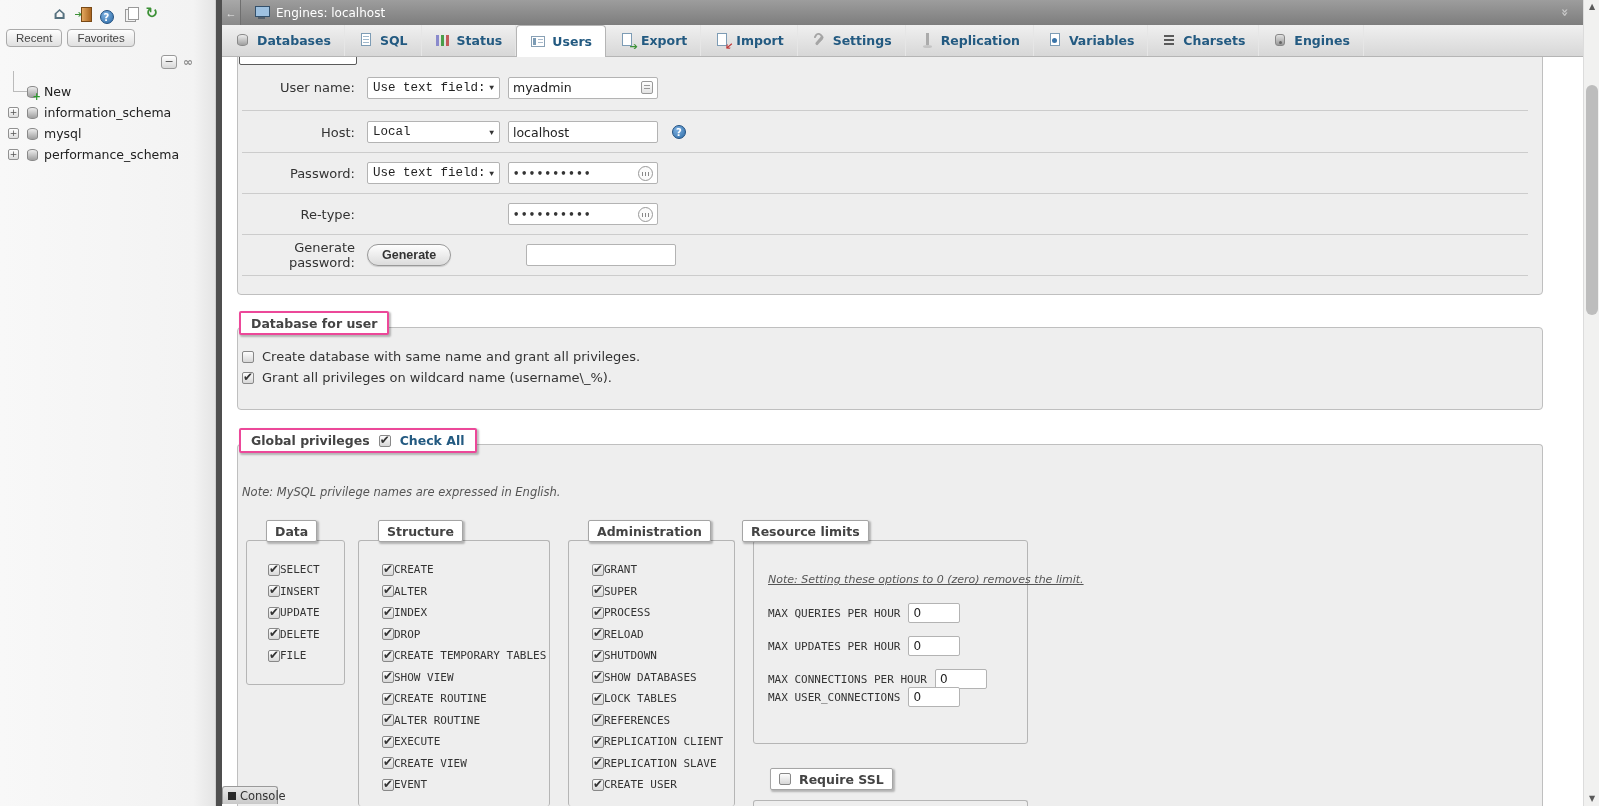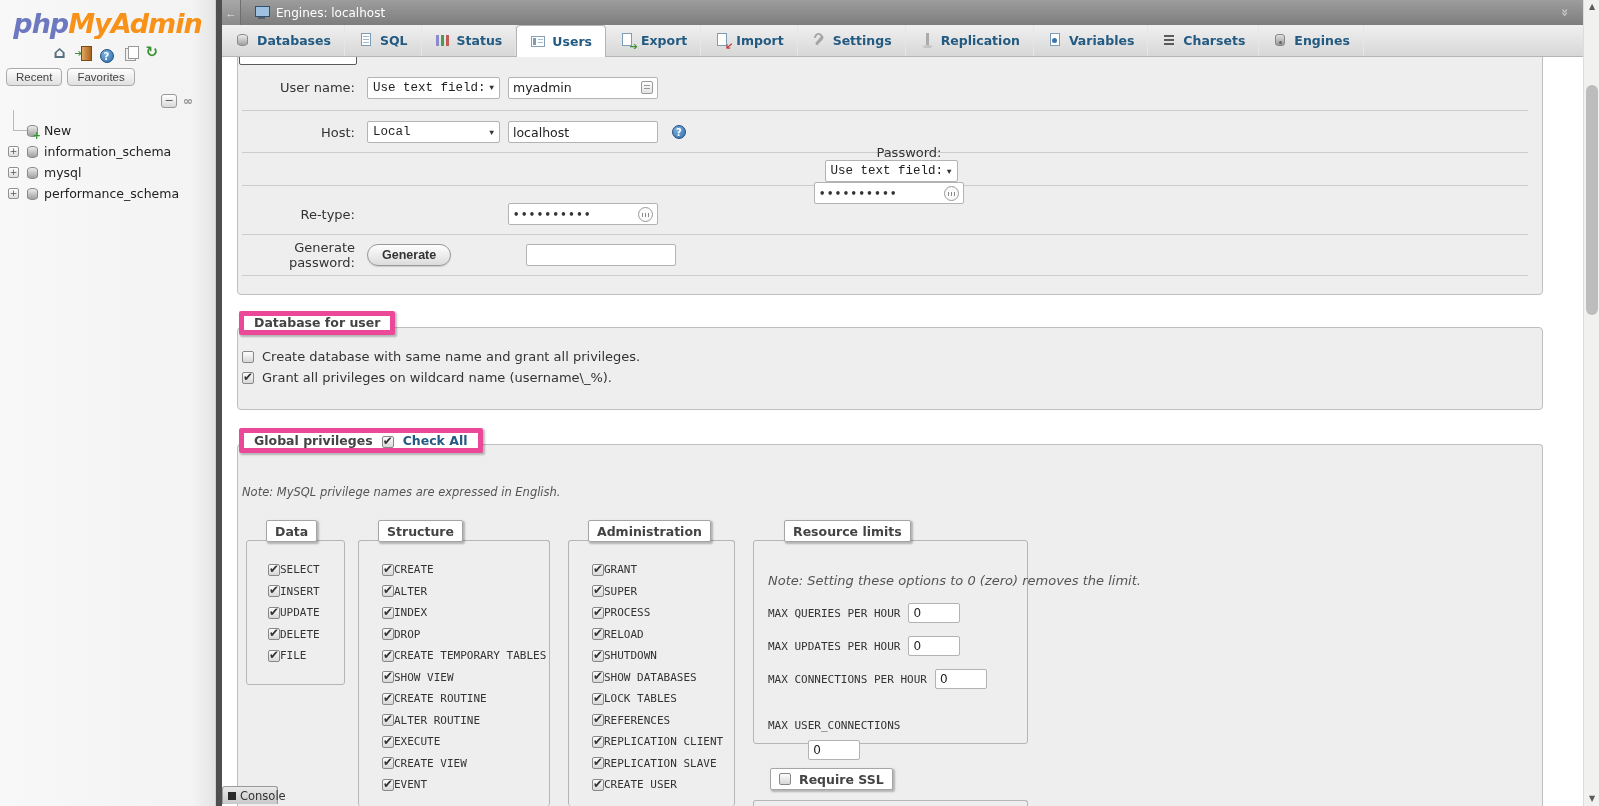--- a/index.html
+++ b/index.html
@@ -83,23 +83,23 @@
   .ic-pole::before { content:""; position:absolute; left:7px; top:0; width:3px; height:12px; background:#ababab; }
   .ic-pole::after { content:""; position:absolute; left:4px; bottom:0; width:9px; height:3px; background:#c4c4c4; border-radius:50%; }
   .ic-dot::after { content:""; position:absolute; left:5px; top:5px; width:5px; height:5px; border-radius:50%; background:#3a74a8; }
   .ic-lines { position:absolute; left:3px; top:2px; width:10px; height:11px; background:repeating-linear-gradient(#5a5a5a 0 2px,transparent 2px 4px); }
   .ic-gear { position:absolute; left:3px; top:1px; width:10px; height:12px; background:linear-gradient(#e0e0e0,#999); border:1px solid #888; border-radius:3px; }
   .ic-gear::after { content:""; position:absolute; left:3px; bottom:1px; width:3px; height:3px; border-radius:50%; background:#666; }
 
   
   .content { position:relative; height:749px; overflow:hidden; background:#fff; }
   .fieldset { position:absolute; background:#eee; border:1px solid #bfbfbf; border-radius:4px; }
-  .legend { position:absolute; background:#fff; border:5px solid #ec4899; border-radius:2px;
+  .legend { position:absolute; background:#fff; border:2px solid #ec4899; border-radius:2px;
     box-shadow:1.5px 1.5px 2px rgba(0,0,0,.25); font-weight:bold; font-size:12.5px; color:#444;
-    display:flex; align-items:flex-end; padding:0 10px; z-index:2; }
+    display:flex; align-items:center; padding:0 10px; z-index:2; }
 
   .fs-login { left:15px; top:-12px; width:1306px; height:250px; }
   .legend-sliver { position:absolute; left:17px; top:-8px; width:118px; height:16px; background:#fff;
     border:1px solid #5a5a5a; border-radius:2px; z-index:2; }
   .form-row { position:absolute; left:20px; width:1286px; height:41px; display:flex; align-items:center; border-bottom:1px solid #ccc; }
   .form-row .flabel { width:113px; text-align:right; font-size:13px; color:#333; flex:none; }
   .fselect { margin-left:12px; width:133px; height:22px; background:#fff; border:1px solid #b3b3b3; border-radius:2px;
     display:flex; align-items:center; justify-content:space-between; padding:0 5px; font-size:12.5px; color:#222; cursor:pointer; flex:none;font-family:Liberation Mono, monospace; }
   .fselect .caret { font-size:8px; color:#333; }
   .tbox { width:150px; height:22px; background:#fff; border:1px solid #b3b3b3; border-radius:2px;
@@ -143,23 +143,20 @@
     background:linear-gradient(#e9e9e9,#c9c9c9); border:1px solid #9a9a9a; border-bottom:none; border-radius:3px 3px 0 0;
     display:flex; align-items:center; gap:4px; padding:0 5px; font-size:11.5px; color:#333; cursor:pointer; z-index:5; }
   .console-sq { width:8px; height:8px; background:#2a2a2a; flex:none; }
 </style>
 </head>
 <body>
 
 <div class="app">
 
   <aside class="sidebar">
-    <div class="logo">
-      <span class="lg-php">php</span><span class="lg-ma">MyAdmin</span>
-    </div>
     <div class="side-icons">
       <span class="si si-home">⌂</span>
       <span class="si si-door"></span>
       <span class="si"><span class="mini-help">?</span></span>
       <span class="si si-docs"></span>
       <span class="si si-refresh">↻</span>
     </div>
     <div class="side-btns">
       <button class="side-btn">Recent</button>
       <button class="side-btn">Favorites</button>
@@ -289,21 +286,21 @@
         <div class="fselect">
           <span>Local</span>
             <span class="caret">▼</span>
         </div>
         <div class="tbox" style="margin-left:8px;">
           <span class="tval">localhost</span>
         </div>
         <span class="mini-help" style="margin-left:14px;">?</span>
       </div>
 
-      <div class="form-row" style="top:88px;flex-direction:column;">
+      <div class="form-row" style="top:96px;">
         <span class="flabel">Password:</span>
         <div class="fselect">
           <span>Use text field:</span>
             <span class="caret">▼</span>
         </div>
         <div class="tbox pwd" style="margin-left:8px;">
           <span class="tval">••••••••••</span>
           <span class="in-ico-kbd"></span>
         </div>
       </div>
@@ -469,43 +466,43 @@
             <span class="cb checked"></span>
             <span class="mono">REPLICATION SLAVE</span>
           </div>
         <div class="priv-item">
             <span class="cb checked"></span>
             <span class="mono">CREATE USER</span>
           </div>
       </div>
 
       <div class="inner-fs" style="left:531px;top:483px;width:275px;height:204px;"></div>
-      <div class="inner-legend" style="left:562px;top:463px;">
+      <div class="inner-legend" style="left:520px;top:463px;">
           <span>Resource limits</span>
         </div>
-      <div class="gnote" style="left:546px;top:516px;font-size:13px;">Note: Setting these options to 0 (zero) removes the limit.</div>
+      <div class="gnote" style="left:546px;top:516px;font-size:11px;text-decoration:underline;">Note: Setting these options to 0 (zero) removes the limit.</div>
       <div class="res-row" style="left:546px;top:546px;">
         <span class="mono">MAX QUERIES PER HOUR</span>
         <div class="res-input">
             <span>0</span>
           </div>
       </div>
       <div class="res-row" style="left:546px;top:579px;">
         <span class="mono">MAX UPDATES PER HOUR</span>
         <div class="res-input">
             <span>0</span>
           </div>
       </div>
       <div class="res-row" style="left:546px;top:612px;">
         <span class="mono">MAX CONNECTIONS PER HOUR</span>
         <div class="res-input">
             <span>0</span>
           </div>
       </div>
-      <div class="res-row" style="left:546px;top:662px;flex-direction:column;">
+      <div class="res-row" style="left:546px;top:630px;">
         <span class="mono">MAX USER_CONNECTIONS</span>
         <div class="res-input">
             <span>0</span>
           </div>
       </div>
 
       <div class="inner-fs" style="left:531px;top:743px;width:275px;height:10px;border-bottom:none;border-radius:3px 3px 0 0;"></div>
       <div class="inner-legend" style="left:548px;top:711px;gap:8px;">
         <span class="cb"></span>
         <span>Require SSL</span>

